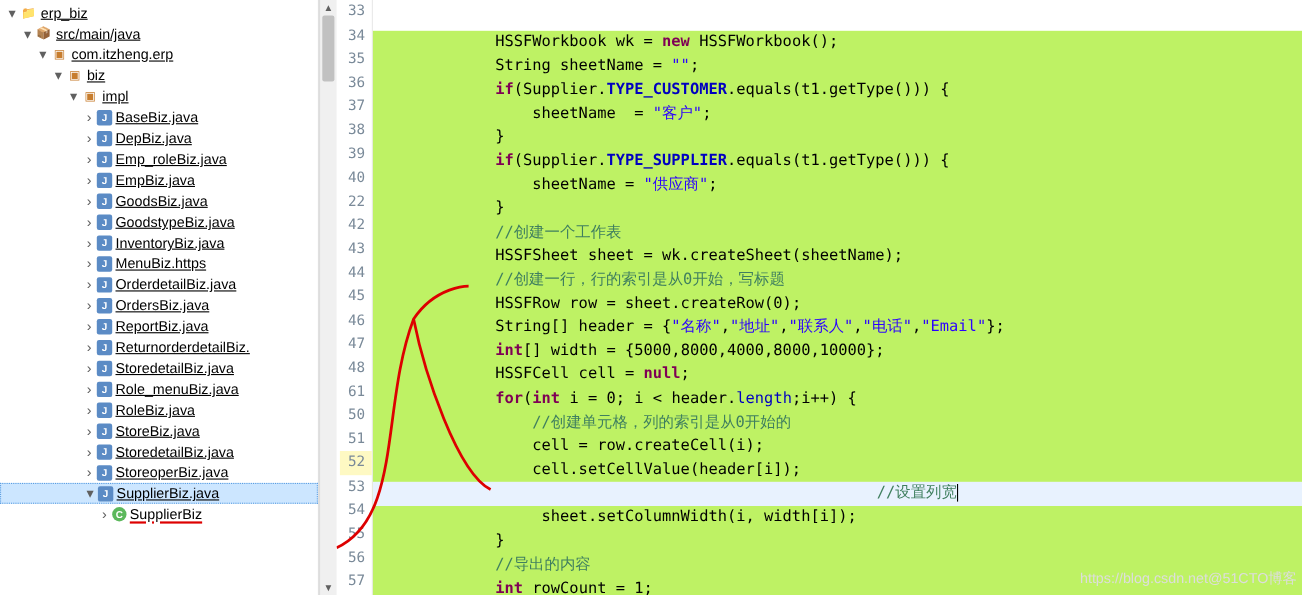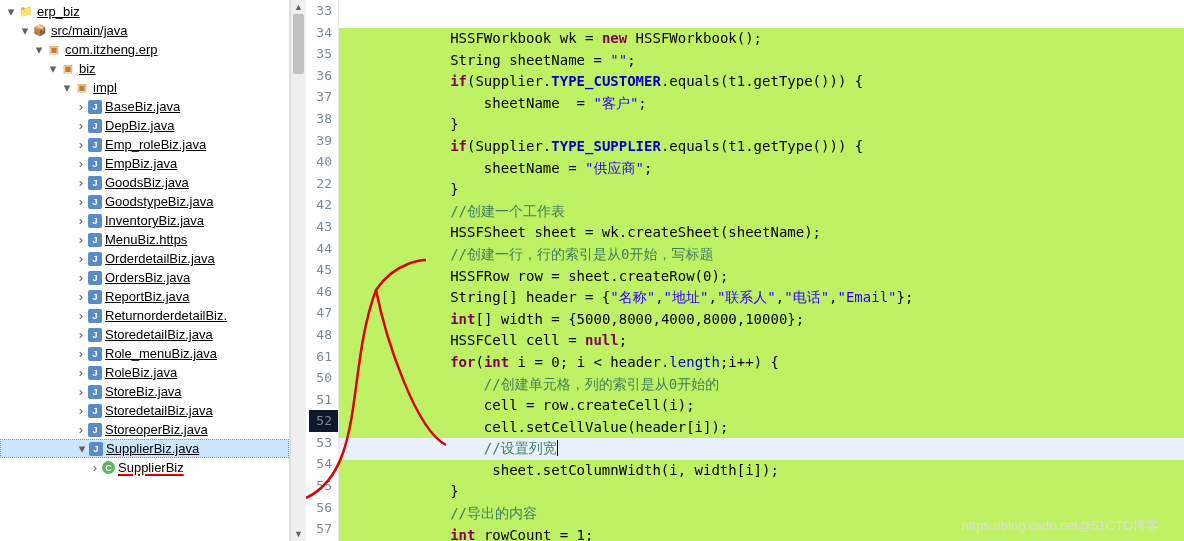--- a/index.html
+++ b/index.html
@@ -18,32 +18,32 @@
 .i-pkg { color: #c77d2e; }
 .i-pkgf { color: #c77d2e; }
 .i-java { background: #5b8bc5; color: #fff; border-radius: 2px; font-size: 9px; font-weight: bold; width: 14px; height: 14px; }
 .i-class { background: #5cb85c; color: #fff; border-radius: 50%; font-size: 9px; font-weight: bold; width: 13px; height: 13px; }
 .tree-label { color: #000; text-decoration: underline; }
 .ind { display: inline-block; }
 .redline { text-decoration: underline; text-decoration-color: #d00; text-decoration-thickness: 2px; text-underline-offset: 2px; }
 
 .gutter { width: 30px; background: #fff; border-right: 1px solid #e8e8e8; flex-shrink: 0; margin-left: 3px; }
 .gutter .ln { height: 21.6px; line-height: 21.6px; text-align: right; padding-right: 6px; color: #7a8a99; font-family: Consolas, monospace; font-size: 13px; }
-.gutter .ln.hl { background: #0f172a; }
+.gutter .ln.hl { background: #fef9c3; }
 
 .editor { flex: 1; background: #bef264; font-family: Consolas, monospace; font-size: 14px; position: relative; overflow: hidden; margin-top: 28px; }
 .code-line { height: 21.6px; line-height: 21.6px; white-space: pre; padding-left: 10px; }
-.code-line.hl { background: #e8f2fe; }
+.code-line.hl { background: #e8f2fe; text-align: center; }
 .kw { color: #7f0055; font-weight: bold; }
 .str { color: #2a00ff; }
 .cmt { color: #3f7f5f; }
 .const { color: #0000c0; font-weight: bold; }
 .caret { border-right: 1px solid #000; }
 
-.watermark { position: absolute; right: 25px; bottom: 6px; color: #ddd; font-size: 13px; pointer-events: none; z-index: 5; }
+.watermark { position: absolute; right: 5px; bottom: 6px; color: #ddd; font-size: 13px; pointer-events: none; z-index: 5; }
 
 .annotation-svg { position: absolute; top: 0; left: 306px; width: 200px; height: 541px; pointer-events: none; z-index: 4; }
 </style>
 </head>
 <body>
 
 <div class="tree-panel">
   <div class="tree-item">
       <span class="ind" style="width:0px"></span>
       <span class="twisty">▾</span>

